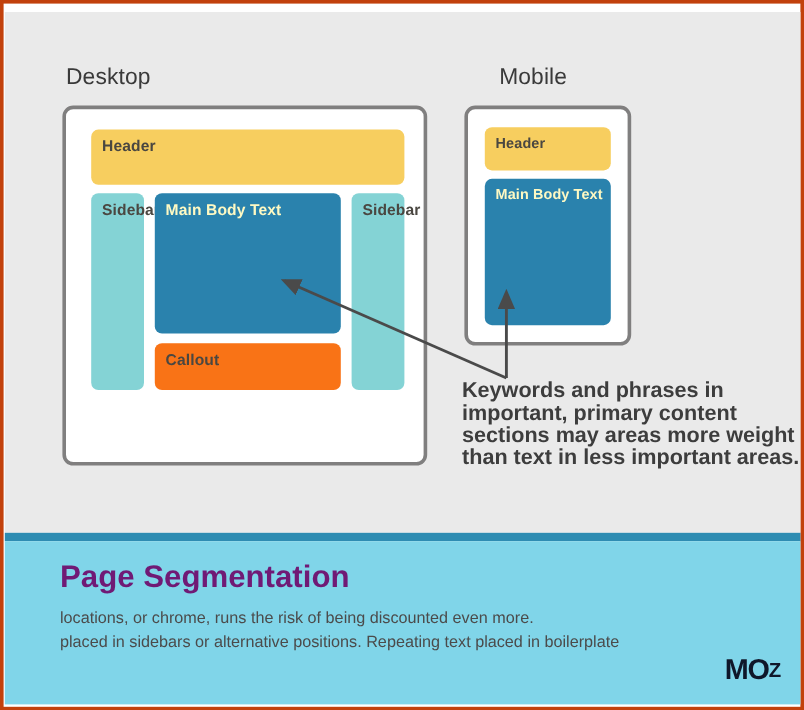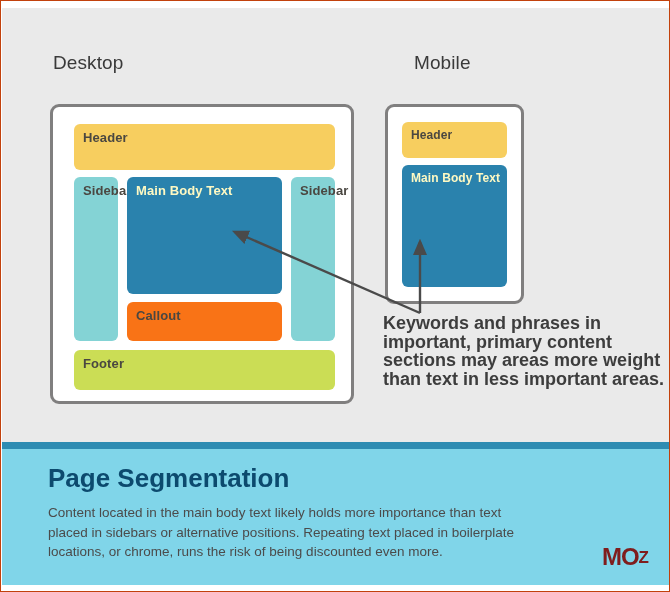--- a/index.html
+++ b/index.html
@@ -1,29 +1,29 @@
 <!DOCTYPE html>
 <html><head>
 <meta charset="utf-8">
 <style>
   html,body{margin:0;padding:0;background:#fff;}
   body{width:670px;height:592px;font-family:"Liberation Sans",sans-serif;-webkit-font-smoothing:antialiased;}
 
   #frame{position:relative;width:670px;height:592px;box-sizing:border-box;
-         border:1px solid #c2410c;background:#ffffff;overflow:hidden;}
+         border:3px solid #c2410c;background:#ffffff;overflow:hidden;}
 
   
   #diagram-panel{position:absolute;left:1px;top:7px;width:668px;height:434px;background:#eaeaea;}
 
   .section-title{position:absolute;font-size:19px;color:#3a3a3a;letter-spacing:.1px;
                  font-family:"Liberation Sans",sans-serif;white-space:nowrap;}
   #desktop-title{left:51px;top:44px;}
   #mobile-title{left:380px;top:44px;margin-left:32px;}
 
-  .device-card{position:absolute;background:#ffffff;border:3px solid #807f7f;border-radius:9px;box-sizing:border-box;margin-top:18px;}
+  .device-card{position:absolute;background:#ffffff;border:3px solid #807f7f;border-radius:9px;box-sizing:border-box;}
   #desktop-card{left:48px;top:78px;width:304px;height:300px;}
   #mobile-card{left:383px;top:78px;width:139px;height:200px;}
 
   .block{position:absolute;border-radius:6px;box-sizing:border-box;}
   .block .lbl{position:absolute;left:9px;top:6px;font-size:13px;font-weight:bold;
               font-family:"Liberation Sans",sans-serif;letter-spacing:.1px;white-space:nowrap;}
 
   .dark-lbl{color:#4a4741;}
   .light-lbl{color:#fef9c3;}
 
@@ -47,27 +47,27 @@
               font-family:"Liberation Sans",sans-serif;}
   #annotation div{white-space:nowrap;}
 
   #arrow-svg{position:absolute;left:0;top:0;width:670px;height:440px;pointer-events:none;}
 
   
   #divider{position:absolute;left:1px;top:441px;width:668px;height:7px;background:#2e8cb2;}
   #caption-panel{position:absolute;left:1px;top:448px;width:668px;height:136px;background:#80d5e9;}
 
   #caption-title{position:absolute;left:46px;top:14px;font-size:26px;font-weight:bold;
-                 color:#0c4a6e;letter-spacing:0px;font-family:"Liberation Sans",sans-serif;}
+                 color:#701a75;letter-spacing:0px;font-family:"Liberation Sans",sans-serif;}
   #caption-body{position:absolute;left:46px;top:54px;width:540px;font-size:13.5px;
                 line-height:19.5px;color:#4b4b4b;font-family:"Liberation Sans",sans-serif;}
   #caption-body div{white-space:nowrap;}
 
   #moz-logo{position:absolute;right:22px;bottom:14px;font-size:24px;font-weight:bold;
-            color:#7f1d1d;letter-spacing:-1px;font-family:"Liberation Sans",sans-serif;}
+            color:#0f172a;letter-spacing:-1px;font-family:"Liberation Sans",sans-serif;}
   #moz-logo .z{font-size:17px;vertical-align:2px;}
 </style>
 </head>
 <body>
 
 <div id="frame">
 
   <div id="diagram-panel">
 
     <div class="section-title" id="desktop-title">Desktop</div>
@@ -89,23 +89,20 @@
       </div>
 
       <div class="block" id="d-sidebar-r">
         <span class="lbl dark-lbl">Sidebar</span>
       </div>
 
       <div class="block" id="d-callout">
         <span class="lbl dark-lbl">Callout</span>
       </div>
 
-      <div class="block" id="d-footer">
-        <span class="lbl dark-lbl">Footer</span>
-      </div>
     </div>
 
     <div class="device-card" id="mobile-card">
 
       <div class="block" id="m-header">
         <span class="lbl dark-lbl">Header</span>
       </div>
 
       <div class="block" id="m-main">
         <span class="lbl light-lbl">Main Body Text</span>
@@ -133,21 +130,20 @@
 
   </div>
 
   <div id="divider"></div>
 
   <div id="caption-panel">
 
     <div id="caption-title">Page Segmentation</div>
 
     <div id="caption-body">
-      <div>Content located in the main body text likely holds more importance than text</div>
+      <div>locations, or chrome, runs the risk of being discounted even more.</div>
       <div>placed in sidebars or alternative positions. Repeating text placed in boilerplate</div>
-      <div>locations, or chrome, runs the risk of being discounted even more.</div>
     </div>
 
     <div id="moz-logo"><span>MO</span><span class="z">Z</span></div>
   </div>
 
 </div>
 
 </body></html>

